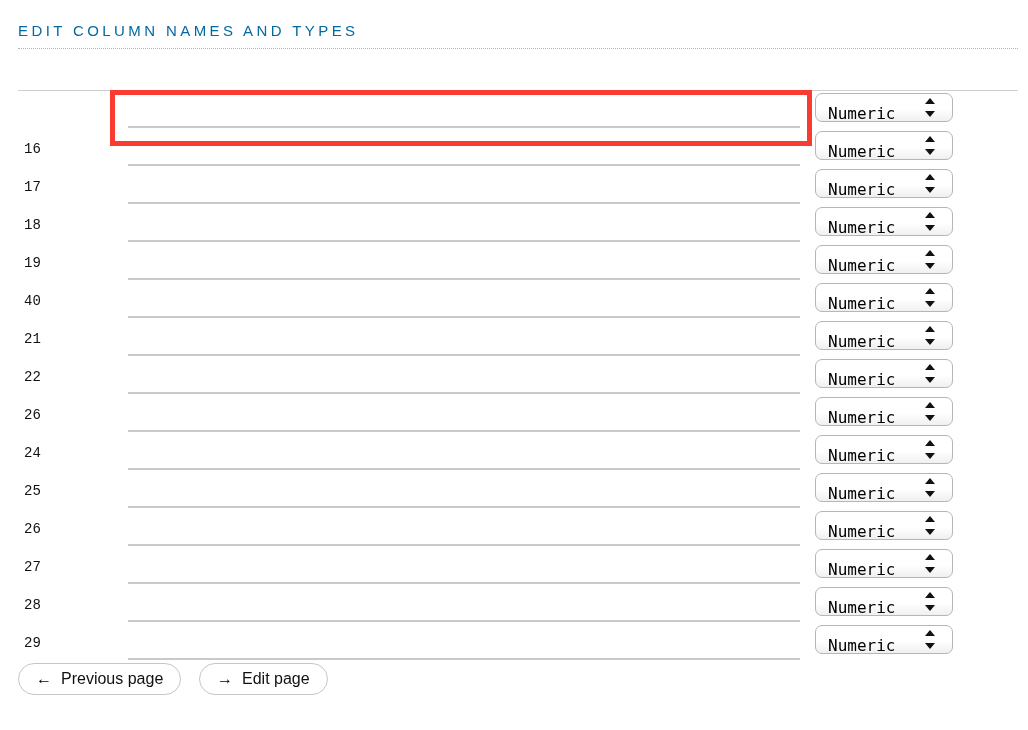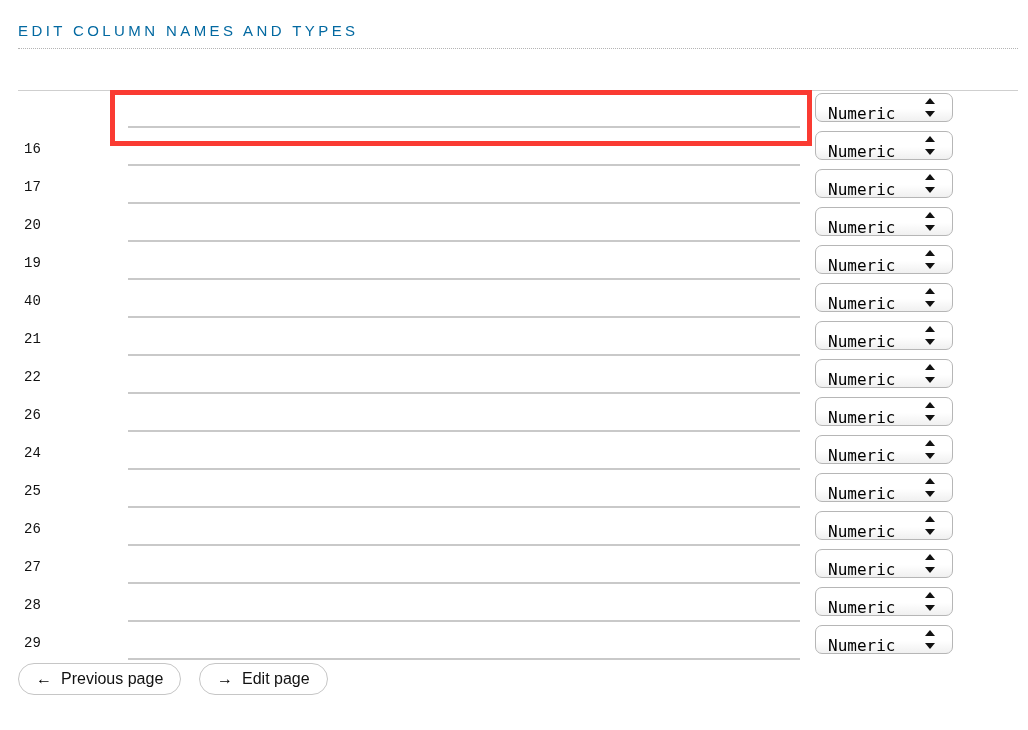--- a/index.html
+++ b/index.html
@@ -223,21 +223,21 @@
     <div class="row">
       <div class="row-num">17</div>
       <input type="text" class="name-input" style="">
       <select class="type-select"><option>Numeric</option><option>Text</option><option>Date</option><option>Boolean</option></select>
       <span class="select-arrows">
         <span class="up"></span>
         <span class="dn"></span>
       </span>
     </div>
     <div class="row">
-      <div class="row-num">20</div>
+      <div class="row-num">18</div>
       <input type="text" class="name-input" style="">
       <select class="type-select"><option>Numeric</option><option>Text</option><option>Date</option><option>Boolean</option></select>
       <span class="select-arrows">
         <span class="up"></span>
         <span class="dn"></span>
       </span>
     </div>
     <div class="row">
       <div class="row-num">19</div>
       <input type="text" class="name-input" style="">

